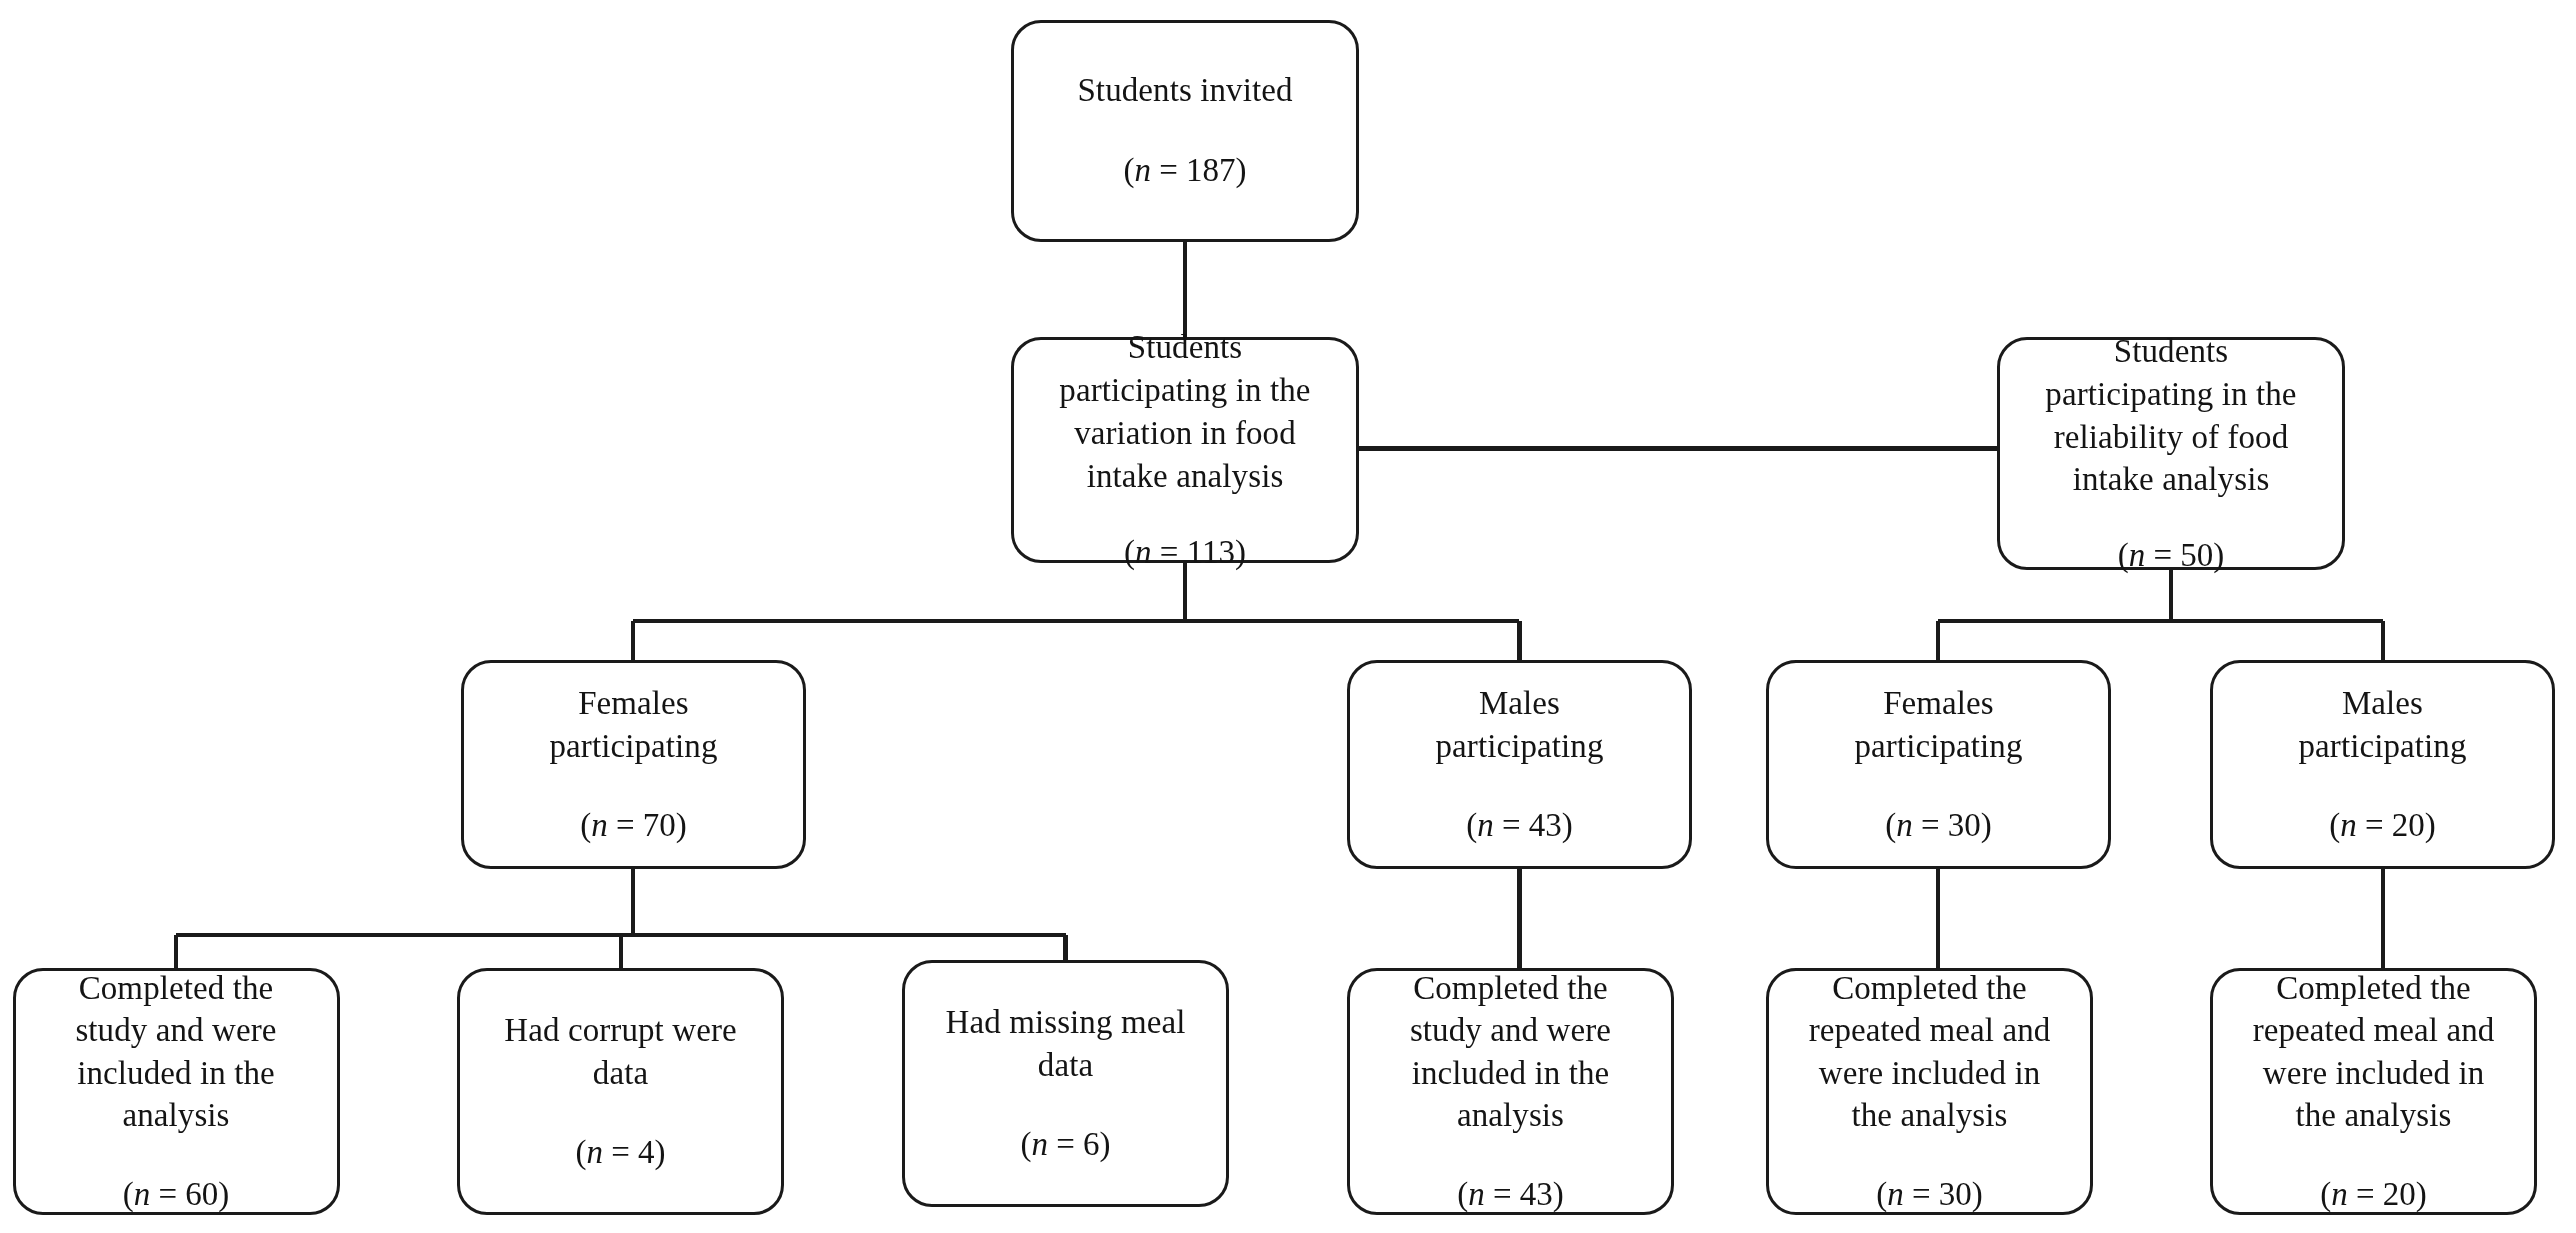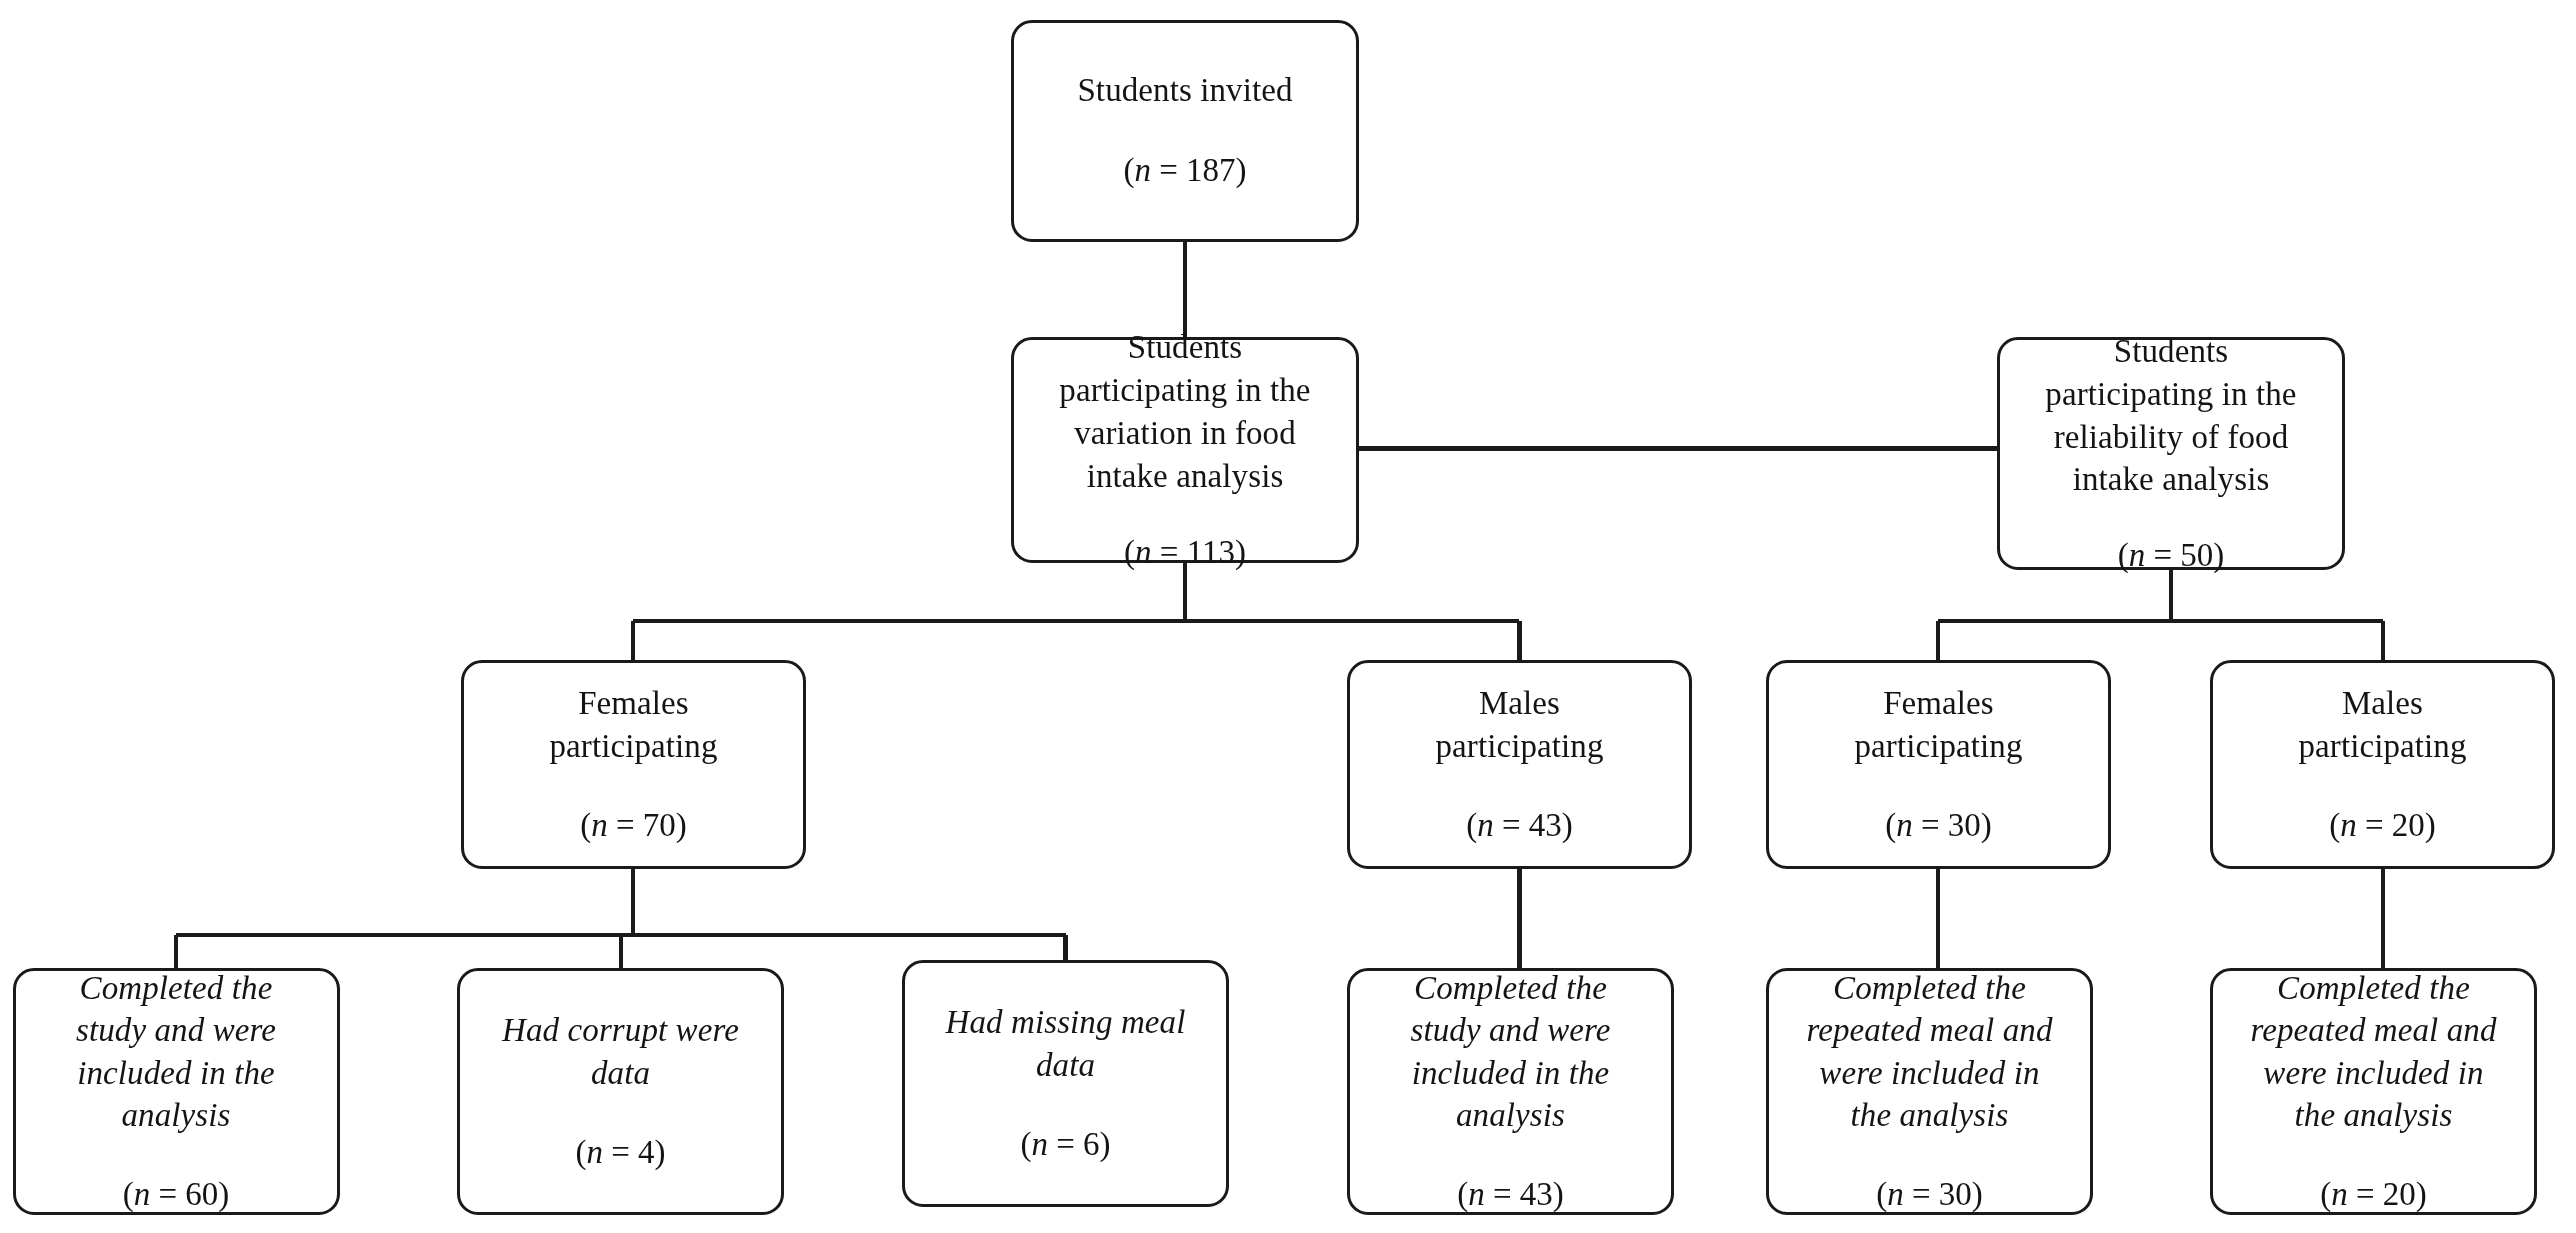--- a/index.html
+++ b/index.html
@@ -21,21 +21,21 @@
     left: 0;
     top: 0;
     width: 2576px;
     height: 1234px;
     pointer-events: none;
   }
   .node {
     position: absolute;
     box-sizing: border-box;
     border: 3.5px solid #1a1a1a;
-    border-radius: 21px;
+    border-radius: 30px;
     background: #ffffff;
     display: flex;
     flex-direction: column;
     align-items: center;
     justify-content: center;
     text-align: center;
     color: #141414;
     padding: 5.6px 9.7px;
     z-index: 2;
   }
@@ -48,21 +48,21 @@
   .node-count {
     font-size: 33px;
     line-height: 1.30;
     margin-top: 37px;
     white-space: nowrap;
   }
   .node-count .nvar {
     font-style: italic;
   }
   .tight .node-count { margin-top: 33px; }
-  .compact .node-label { line-height: 1.28; font-style: italic; }
+  .compact .node-label { line-height: 1.28; }
 </style>
 </head>
 <body>
 
 <div id="canvas">
 
   <svg id="connectors" viewBox="0 0 3706 1775" width="2576" height="1234" xmlns="http://www.w3.org/2000/svg">
     <g stroke="#1a1a1a" stroke-width="6" fill="none" shape-rendering="crispEdges">
 
       <path d="M 1705 348 L 1705 485"></path>

